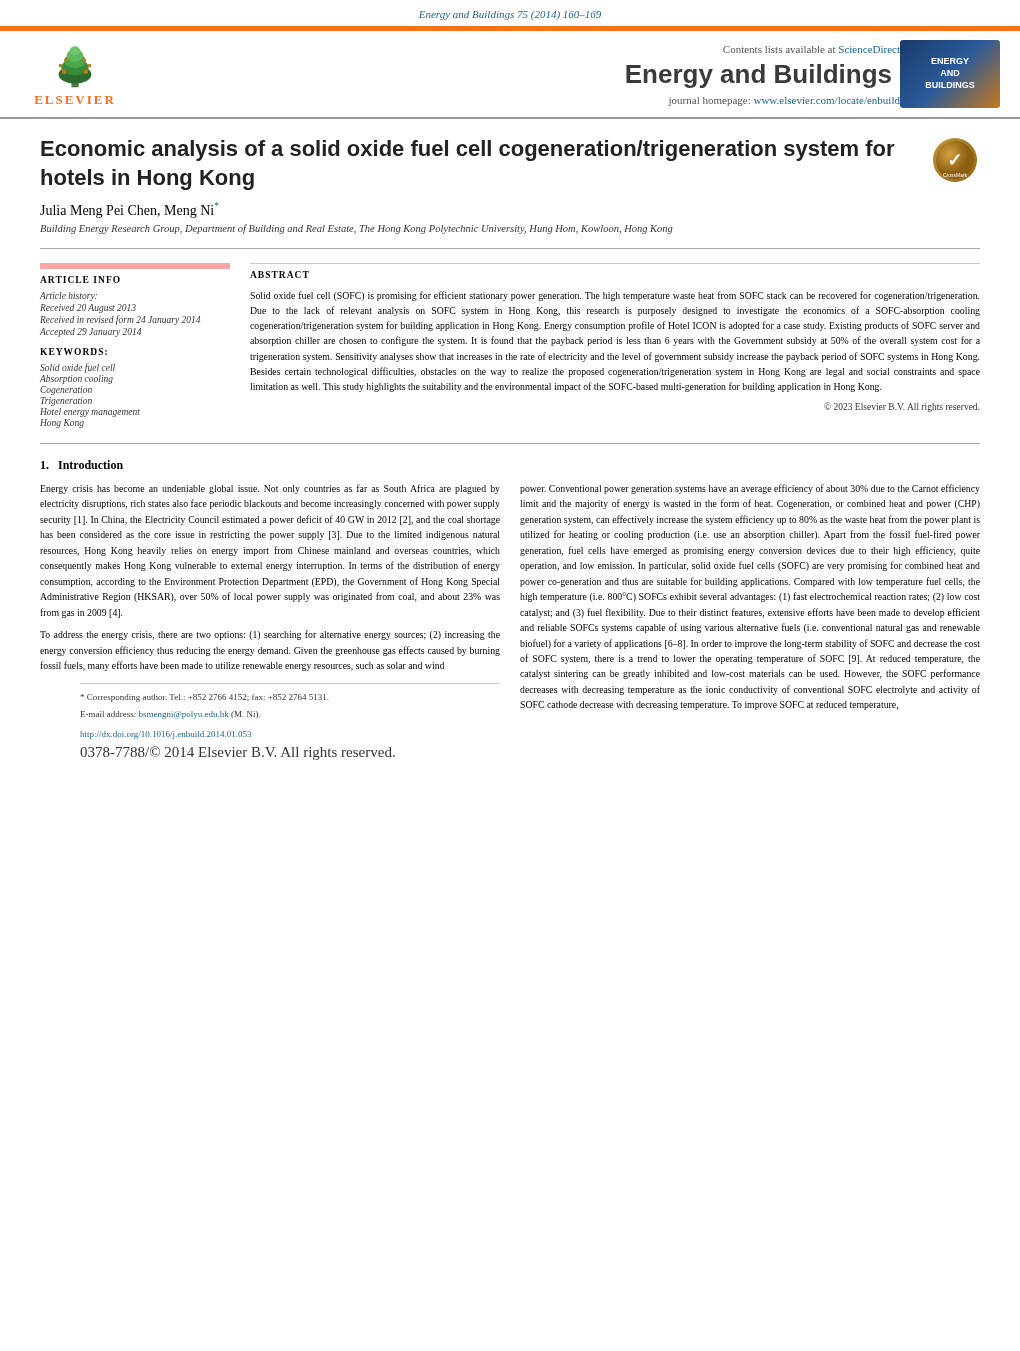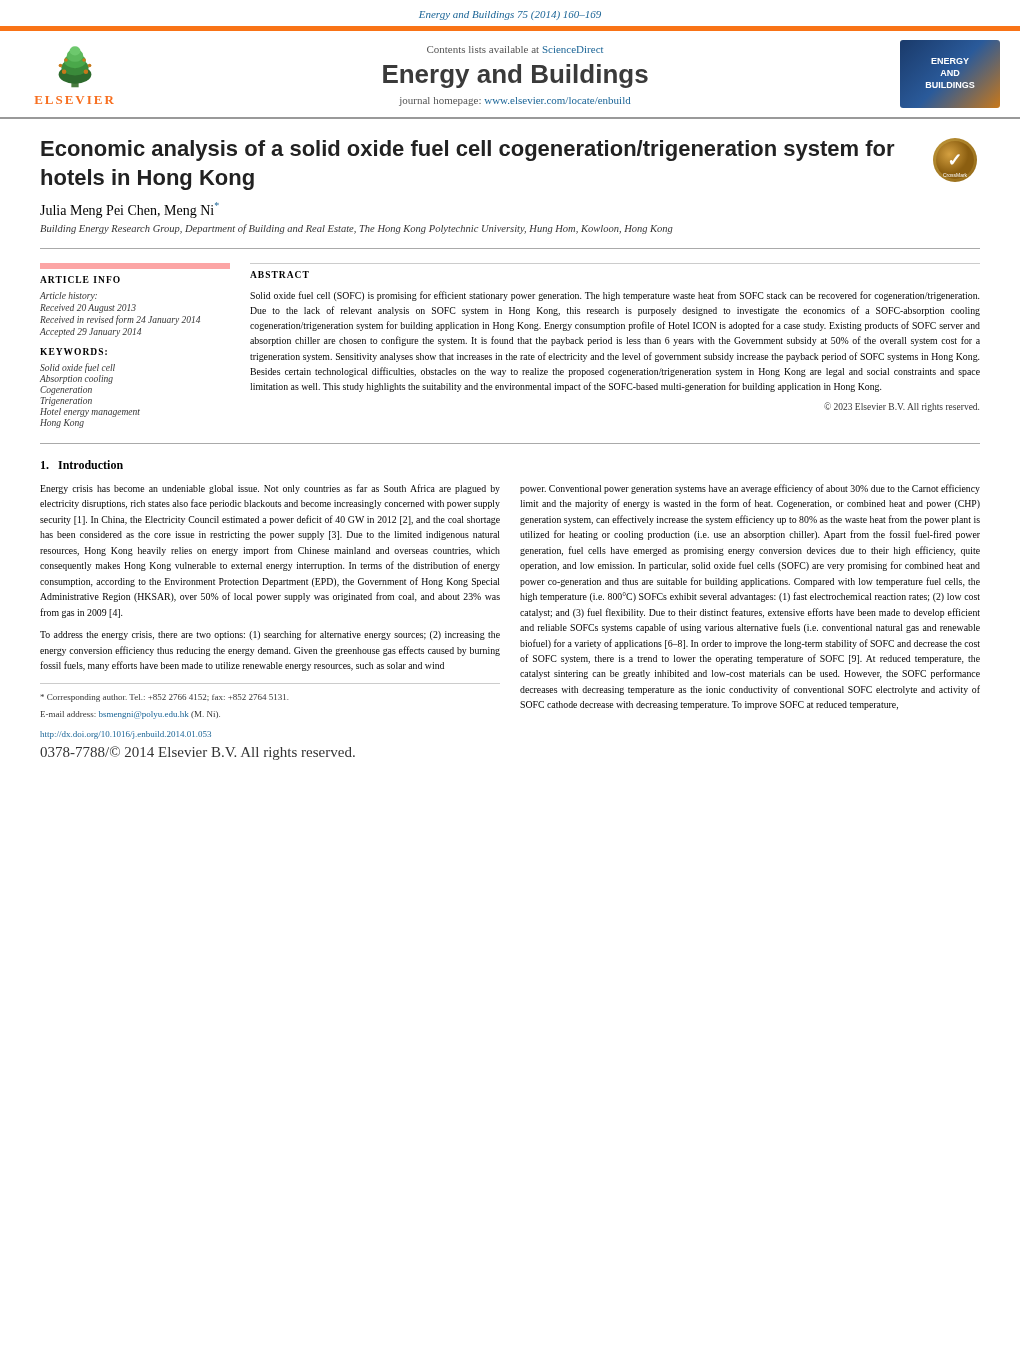--- a/index.html
+++ b/index.html
@@ -36,34 +36,34 @@
       height: 50px;
     }
     .elsevier-text {
       font-size: 13px;
       font-weight: bold;
       color: #f76f20;
       letter-spacing: 2px;
       margin-top: 2px;
     }
     .journal-center {
-      text-align: center;
+      text-align: right;
       flex: 1;
     }
     .journal-center .contents-link {
       font-size: 11px;
       color: #555;
     }
     .journal-center .contents-link a { color: #1a6496; text-decoration: none; }
     .journal-title {
       font-size: 26px;
       font-weight: bold;
       color: #3a3a3a;
       font-family: Arial, sans-serif;
-      margin: 4px 0;
+      margin: 4px 8px;
     }
     .journal-homepage {
       font-size: 11px;
       color: #555;
     }
     .journal-homepage a { color: #1a6496; text-decoration: none; }
     .eb-logo-box {
       width: 100px;
       height: 68px;
       background: linear-gradient(135deg, #1a3a6a 0%, #2a5a9a 50%, #c8781a 100%);
@@ -211,20 +211,21 @@
     .body-col p {
       margin-bottom: 7px;
     }
     .body-col a { color: #1a6496; text-decoration: none; }
     .footnote-section {
       border-top: 1px solid #ccc;
       padding-top: 6px;
       margin-top: 10px;
       font-size: 9px;
       color: #333;
+      margin-left: 40px;
     }
     .footnote-line {
       margin-bottom: 2px;
     }
     .footnote-line a { color: #1a6496; text-decoration: none; }
     .doi-line {
       margin-top: 6px;
       font-size: 9px;
       color: #1a6496;
     }

